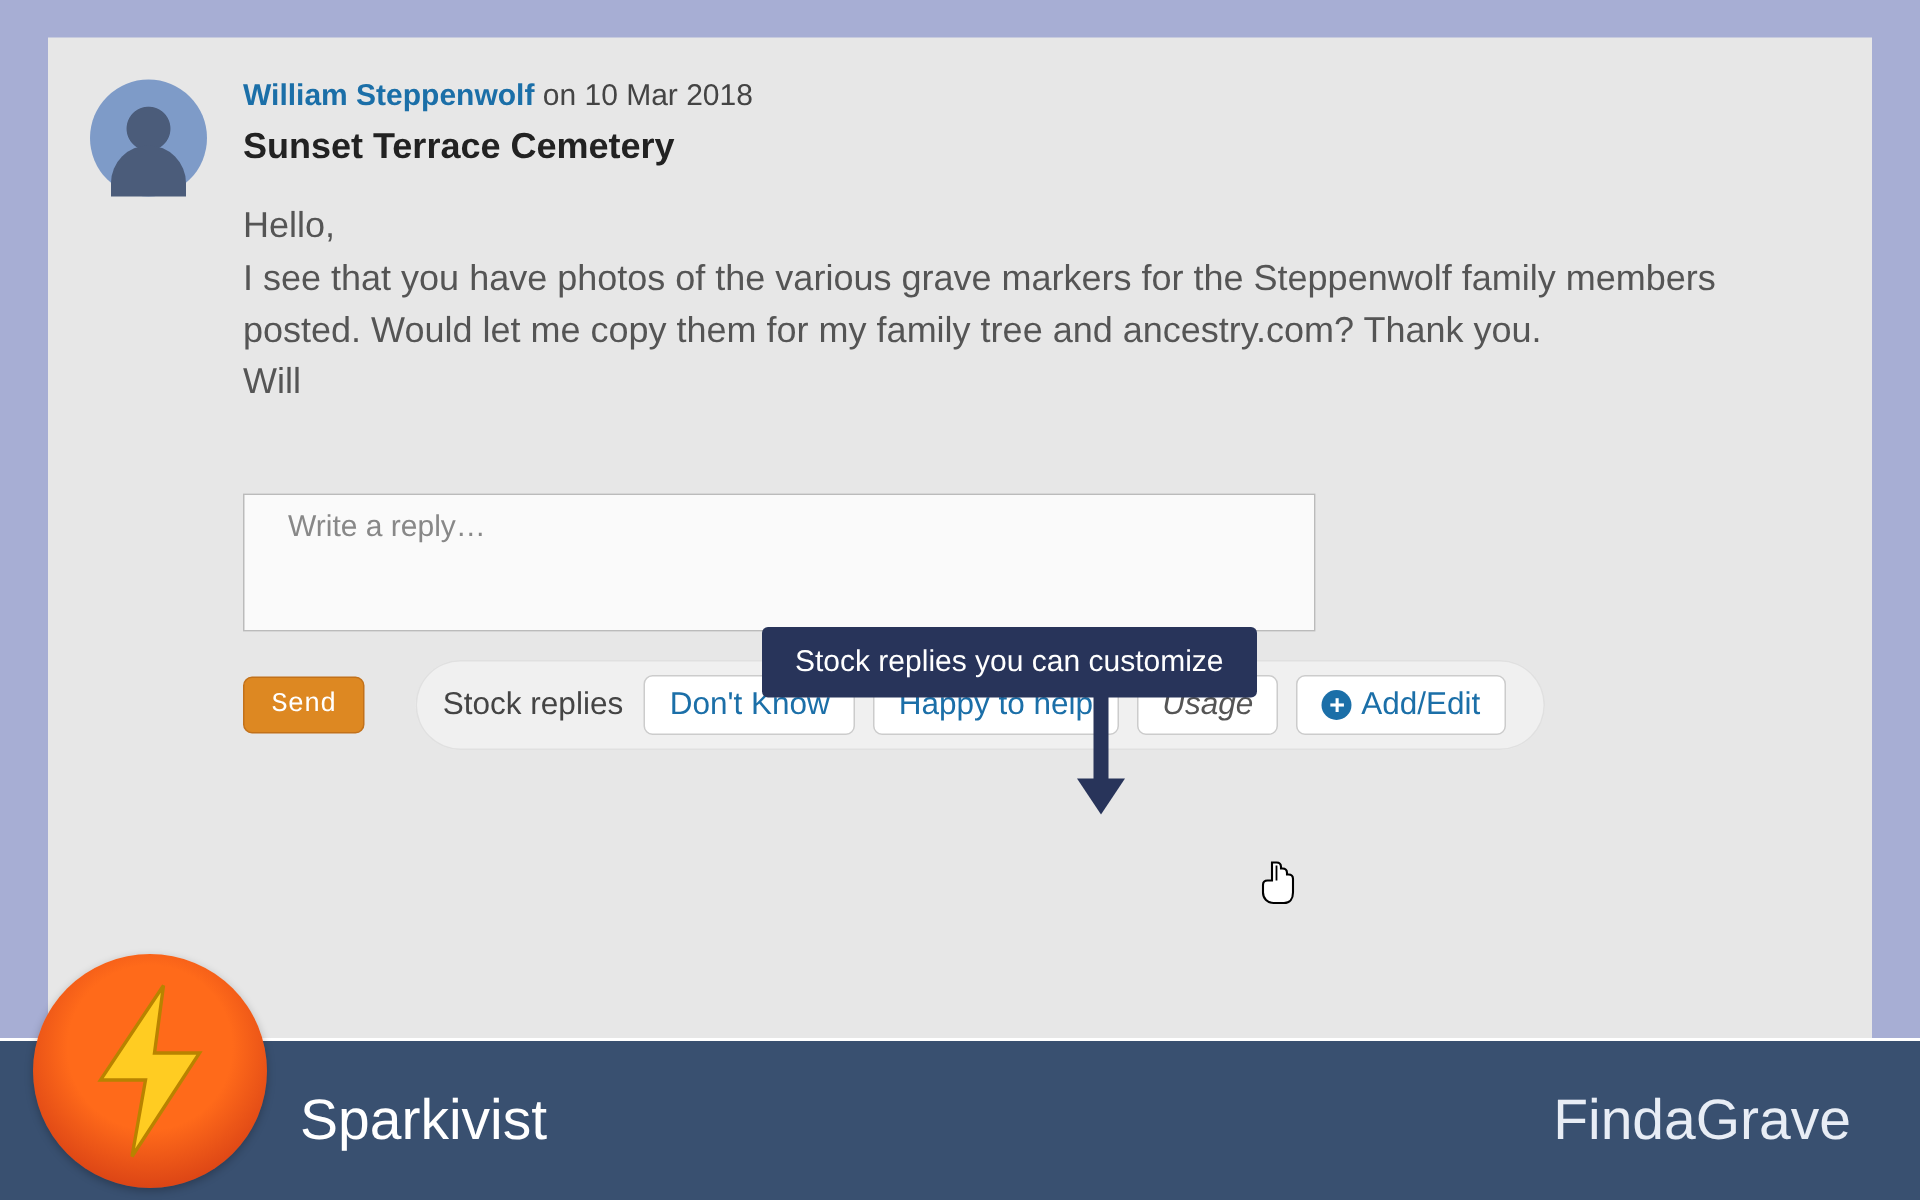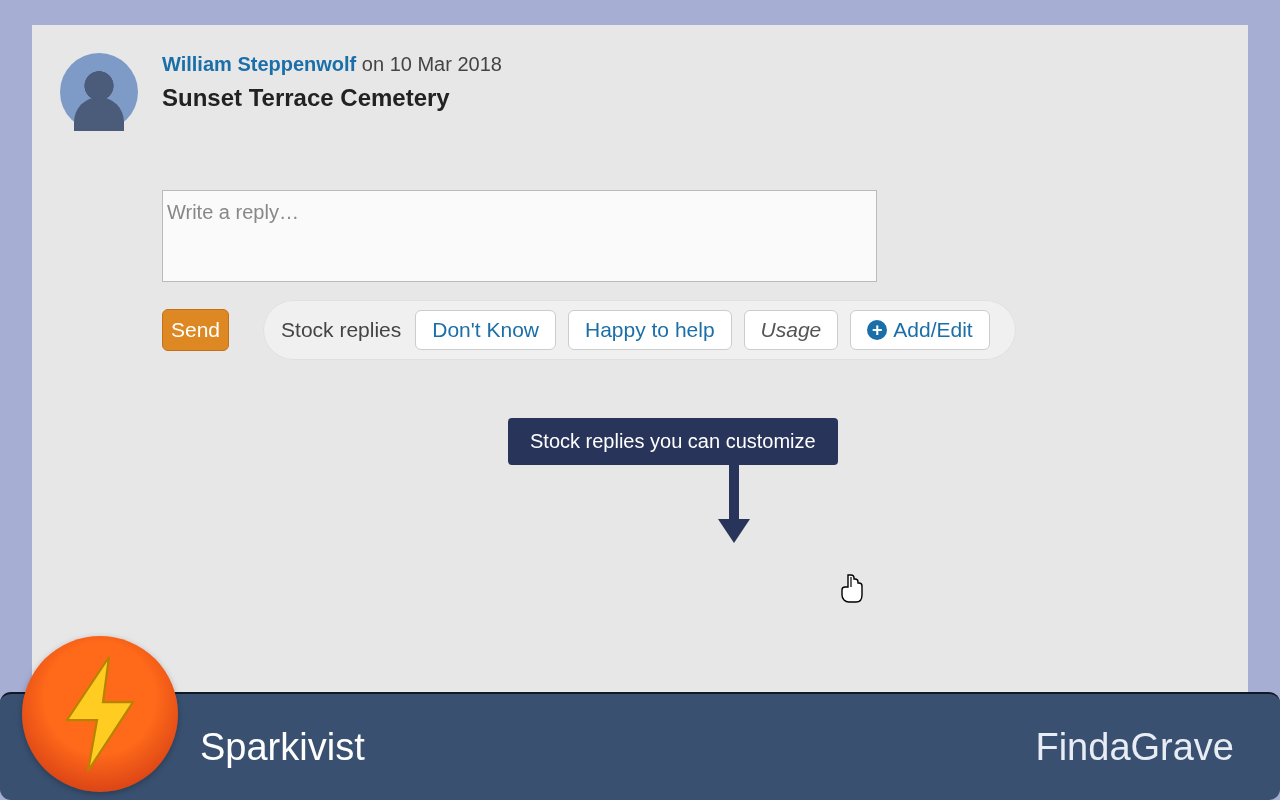--- a/index.html
+++ b/index.html
@@ -30,31 +30,32 @@
   }
   .post-body { flex: 1; }
   .meta { font-size: 20px; color: #444; margin-bottom: 8px; }
   .meta .author { color: #1b6fa8; font-weight: 700; }
   .title { font-size: 24px; font-weight: 700; color: #222; margin-bottom: 22px; }
   .message { font-size: 24px; color: #555; line-height: 1.45; max-width: 1010px; }
   .reply-box {
     margin-top: 56px;
     width: 715px; height: 92px;
     border: 1px solid #bbb; background: #fafafa;
-    padding: 10px 4px; font-size: 20px; color: #777;
+    padding: 10px 29px; font-size: 20px; color: #777;
     resize: none;
     font-family: inherit;
   }
   .reply-box::placeholder { color: #888; }
   .actions { margin-top: 14px; display: flex; align-items: center; gap: 10px; }
   .btn {
-    font-size: 21px; padding: 8px 8px; border-radius: 6px;
+    font-size: 18px; padding: 8px 18px; border-radius: 6px;
     border: 1px solid #bbb; background: #f3f3f3; color: #444;
     cursor: pointer;
     white-space: nowrap;
+    font-family: Liberation Mono, monospace;
   }
   .btn-send { background: #dd8822; color: #fff; border-color: #c2711a; }
   .btn-cancel { background: #f3f3f3; color: #1b6fa8; }
   .stock-wrap {
     display: inline-flex; align-items: center; gap: 12px;
     background: #f0f0f0; border-radius: 50px;
     padding: 10px 26px 10px 18px;
     margin-left: 24px;
     box-shadow: 0 0 0 1px #e0e0e0 inset;
   }
@@ -84,26 +85,25 @@
   }
   .arrow svg { display: block; }
 
   .cursor {
     position: absolute; left: 840px; top: 573px;
     font-size: 26px; color: #000;
   }
 
   .footer {
     position: absolute; left: 0; right: 0; bottom: 0; height: 108px;
-    background: #395070; border-top: 2px solid #0f172a;
+    background: #395070; border-top: 2px solid #ffffff;
     display: flex; align-items: center;
     color: #e8edf5; font-size: 38px;
     font-weight: 300;
     padding-left: 200px;
-    border-radius: 11px;
   }
   .footer .strong { font-weight: 400; color: #fff; margin-right: 14px; }
   .footer .right { margin-left: auto; margin-right: 46px; }
 
   .logo {
     position: absolute; left: 22px; bottom: 8px;
     width: 156px; height: 156px; border-radius: 50%;
     background: radial-gradient(circle at 50% 40%, #ff6a1a 0 45%, #c22a12 100%);
     display: flex; align-items:center; justify-content:center;
     box-shadow: 0 2px 6px rgba(0,0,0,.25);
@@ -114,20 +114,21 @@
 <body>
 
 <div class="card">
   <div class="post">
     <div class="avatar"></div>
     <div class="post-body">
       <div class="meta">
         <a class="author">William Steppenwolf</a><span> on 10 Mar 2018</span>
       </div>
       <div class="title">Sunset Terrace Cemetery</div>
+      <div class="message">Hello,<br>I see that you have photos of the various grave markers for the Steppenwolf family members posted. Would let me copy them for my family tree and ancestry.com? Thank you.<br>Will</div>
 
       <textarea class="reply-box" placeholder="Write a reply…" style=""></textarea>
 
       <div class="actions">
         <button class="btn btn-send">Send</button>
 
         <div class="stock-wrap">
           <span class="stock-label">Stock replies</span>
           <button class="stock-btn blue">Don't Know</button>
           <button class="stock-btn blue">Happy to help</button>

